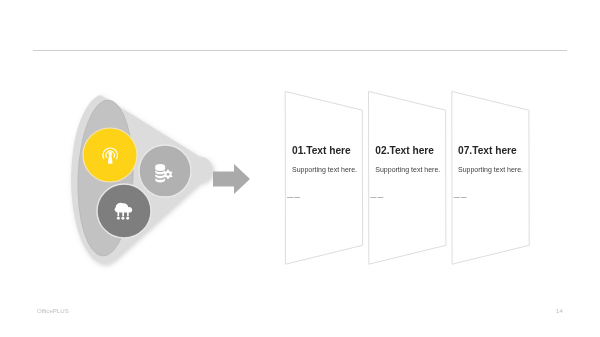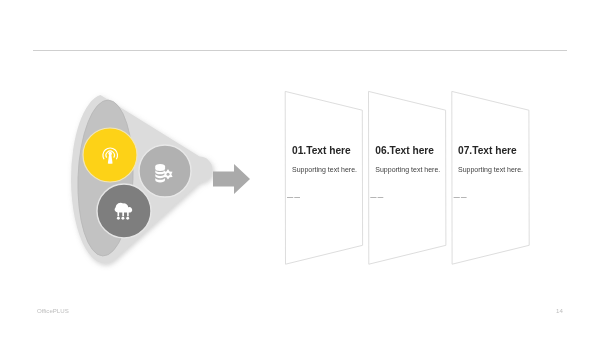--- a/index.html
+++ b/index.html
@@ -84,21 +84,21 @@
       <rect x="178.6" y="113.0" width="6.2" height="0.9"></rect>
       <rect x="185.9" y="113.0" width="5.7" height="0.9"></rect>
     </g>
   </svg>
 
   <div class="panel-text p1">
     <div class="ptitle">01.Text here</div>
     <div class="psub">Supporting text here.</div>
   </div>
   <div class="panel-text p2">
-    <div class="ptitle">06.Text here</div>
+    <div class="ptitle">02.Text here</div>
     <div class="psub">Supporting text here.</div>
   </div>
   <div class="panel-text p3">
     <div class="ptitle">07.Text here</div>
     <div class="psub">Supporting text here.</div>
   </div>
   <div class="footer-left">OfficePLUS</div>
   <div class="footer-right">14</div>
 </div>
 

